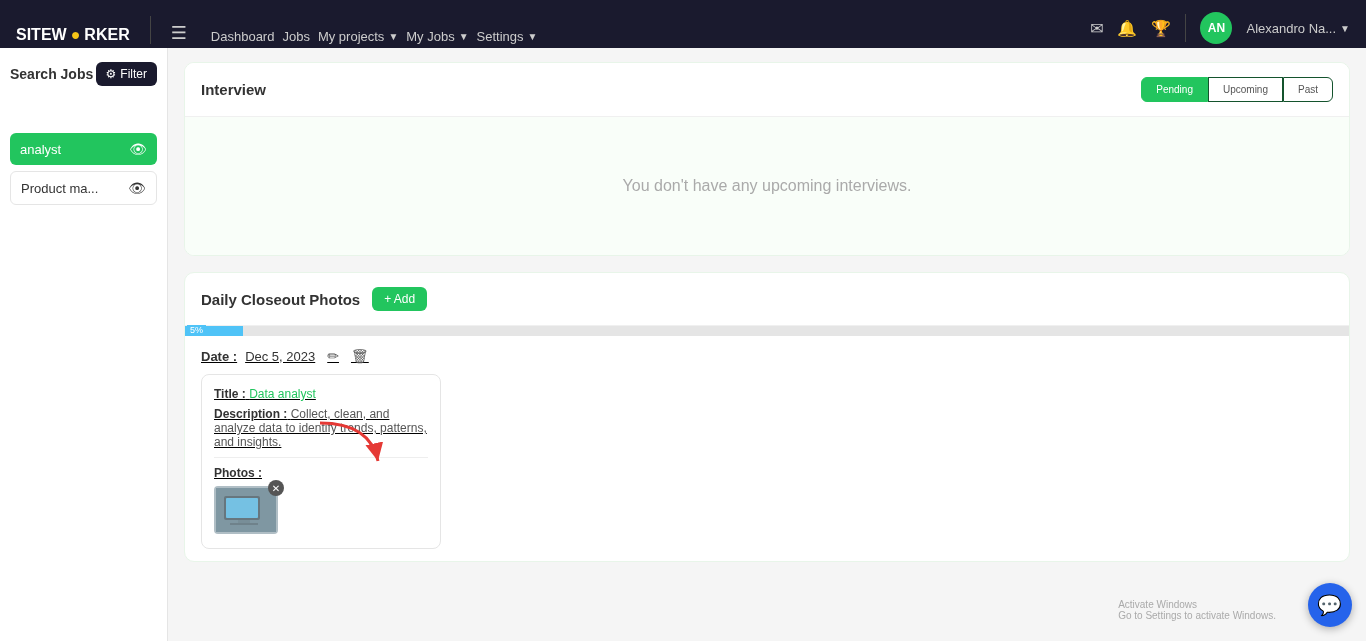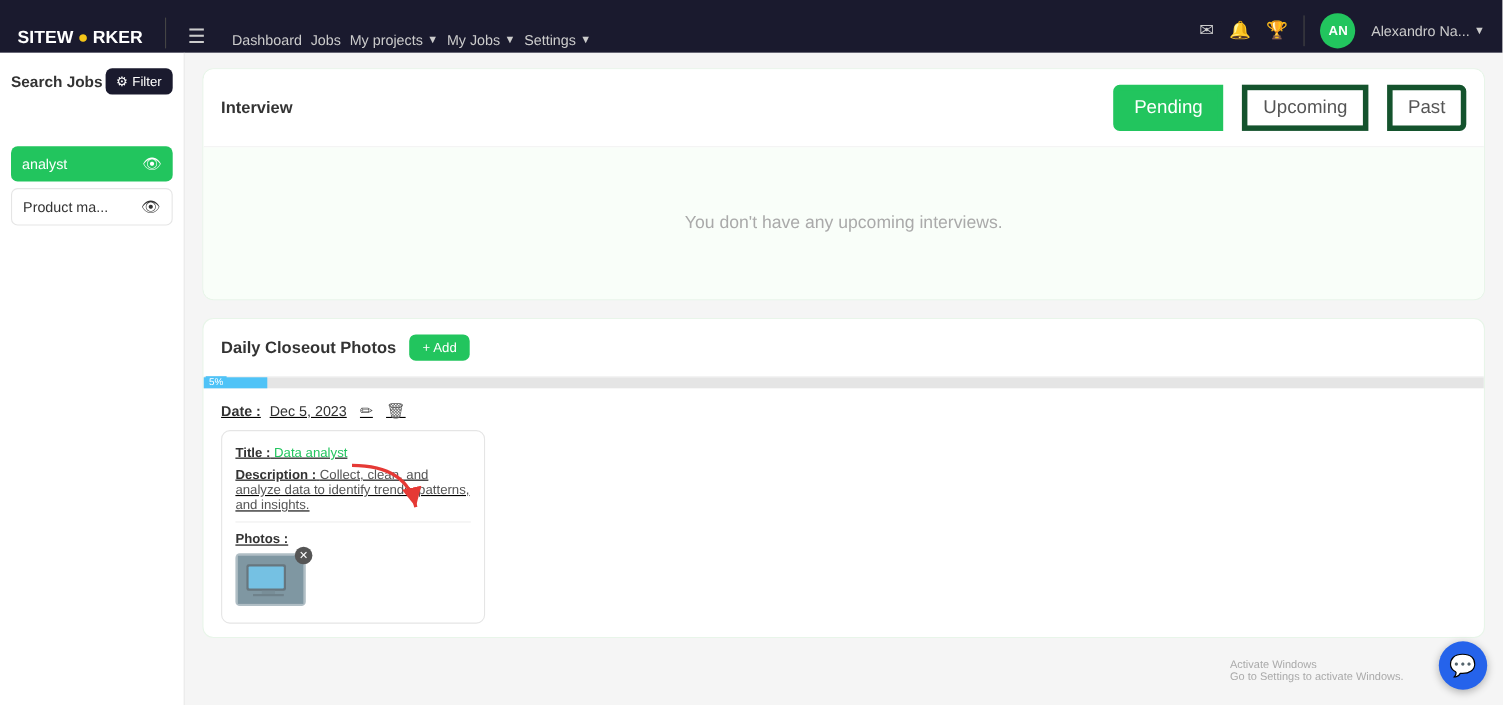--- a/index.html
+++ b/index.html
@@ -77,22 +77,22 @@
     }
     .section-header {
       display: flex; align-items: center; justify-content: space-between;
       padding: 14px 16px; background: white; border-bottom: 1px solid #f0f0f0;
     }
     .section-title { font-size: 15px; font-weight: 600; color: #333; }
 
     
     .tab-group { display: flex; }
     .tab-btn {
-      padding: 6px 14px; font-size: 17px; cursor: pointer; border: 5px solid #14532d;
-      background: white; color: #555; margin-left: 17px;
+      padding: 6px 14px; font-size: 10px; cursor: pointer; border: 1px solid #14532d;
+      background: white; color: #555;
     }
     .tab-btn:first-child { border-radius: 6px 0 0 6px; }
     .tab-btn:last-child { border-radius: 0 6px 6px 0; }
     .tab-btn.active { background: #22c55e; color: white; border-color: #22c55e; }
 
     
     .empty-state {
       padding: 60px 20px; text-align: center; color: #aaa; font-size: 16px;
       background: #f9fef9;
     }

